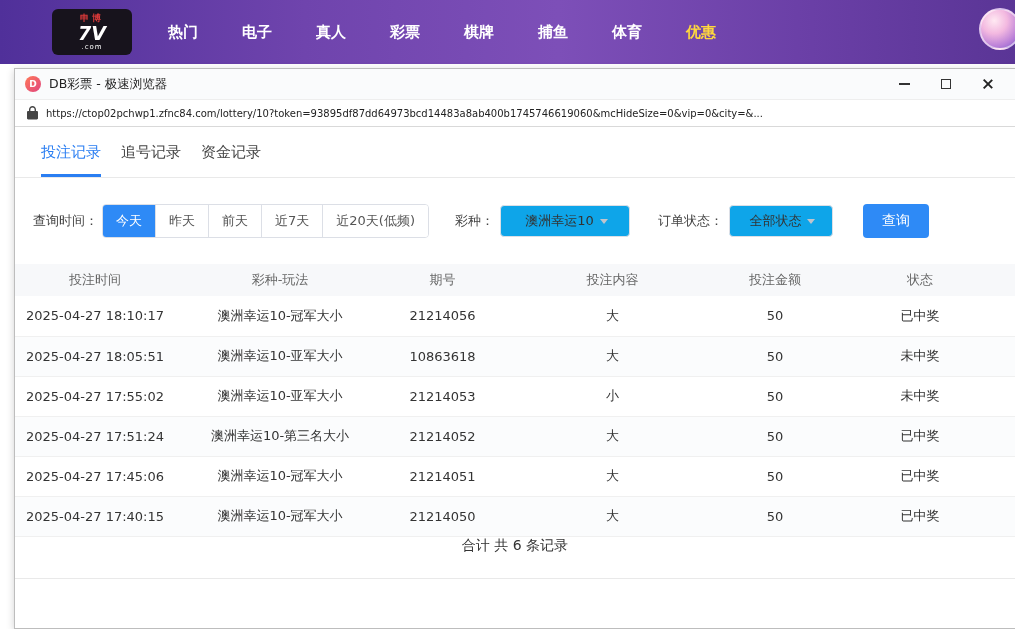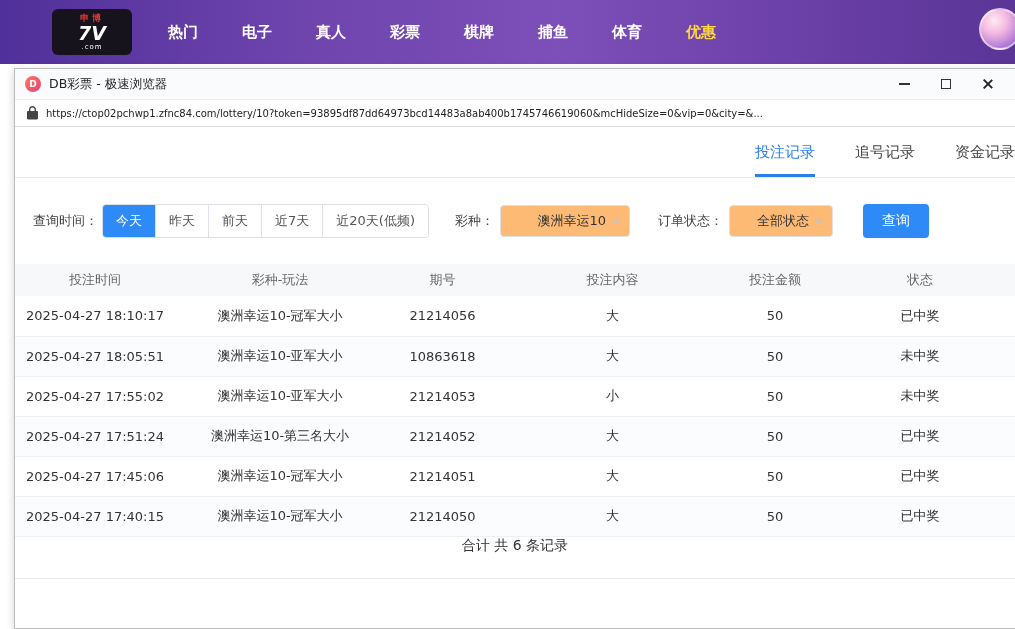--- a/index.html
+++ b/index.html
@@ -63,37 +63,37 @@
 
   .urlbar {
     height:28px; background:#fff; border-top:1px solid #eee; border-bottom:1px solid #d9d9d9;
     display:flex; align-items:center; padding:0 12px; flex:0 0 auto;
   }
   .lock-icon { flex:0 0 auto; margin-right:8px; display:flex; }
   .url-text { font-size:10px; color:#222; white-space:nowrap; overflow:hidden;text-align:center; }
 
   
   .content { flex:1; background:#fff; overflow:hidden; }
-  .tabs-row { display:flex; gap:40px; padding:16px 0 0 26px; border-bottom:1px solid #e9e9e9;justify-content:flex-end; }
+  .tabs-row { display:flex; gap:20px; padding:16px 0 0 26px; border-bottom:1px solid #e9e9e9; }
   .tab { font-size:15px; color:#444; padding-bottom:12px; cursor:pointer; border-bottom:3px solid transparent; }
   .tab.active { color:#2a7ef2; border-bottom-color:#2a7ef2; }
 
   .filter-row { display:flex; align-items:center; padding:26px 0 0 18px; color:#444; }
   .f-label { font-size:13px; color:#444; white-space:nowrap; }
   .time-group { display:flex; border:1px solid #dcdfe6; border-radius:4px; overflow:hidden; margin-left:4px; }
   .time-opt {
     padding:0 13px; height:32px; line-height:32px; font-size:13px; color:#555;
     background:#fff; border-left:1px solid #dcdfe6; cursor:pointer; white-space:nowrap;
   }
   .time-opt:first-child { border-left:none; }
   .time-opt.active { background:#2e8af6; color:#fff; }
   .sel {
-    display:flex; align-items:center; justify-content:flex-end;
+    display:flex; align-items:center; justify-content:center;
     height:32px; border:1px solid #dcdfe6; border-radius:4px;
-    padding:0 9px 0 12px; margin-left:6px; background:#fdba74; cursor:pointer;
+    padding:0 9px 0 12px; margin-left:6px; background:#0ea5e9; cursor:pointer;
   }
   .sel-lottery { width:130px; }
   .sel-status { width:104px; }
   .sel-value { font-size:13px; color:#333; white-space:nowrap; }
   .chev { width:0; height:0; border-left:4px solid transparent; border-right:4px solid transparent; border-top:5px solid #c0c4cc; margin-left:6px; }
   .gap-26 { width:26px; } .gap-28 { width:28px; }
   .search-btn {
     margin-left:30px; width:66px; height:34px; background:#2e8af6; color:#fff;
     border:none; border-radius:4px; font-size:14px; cursor:pointer;
     font-family:inherit;

